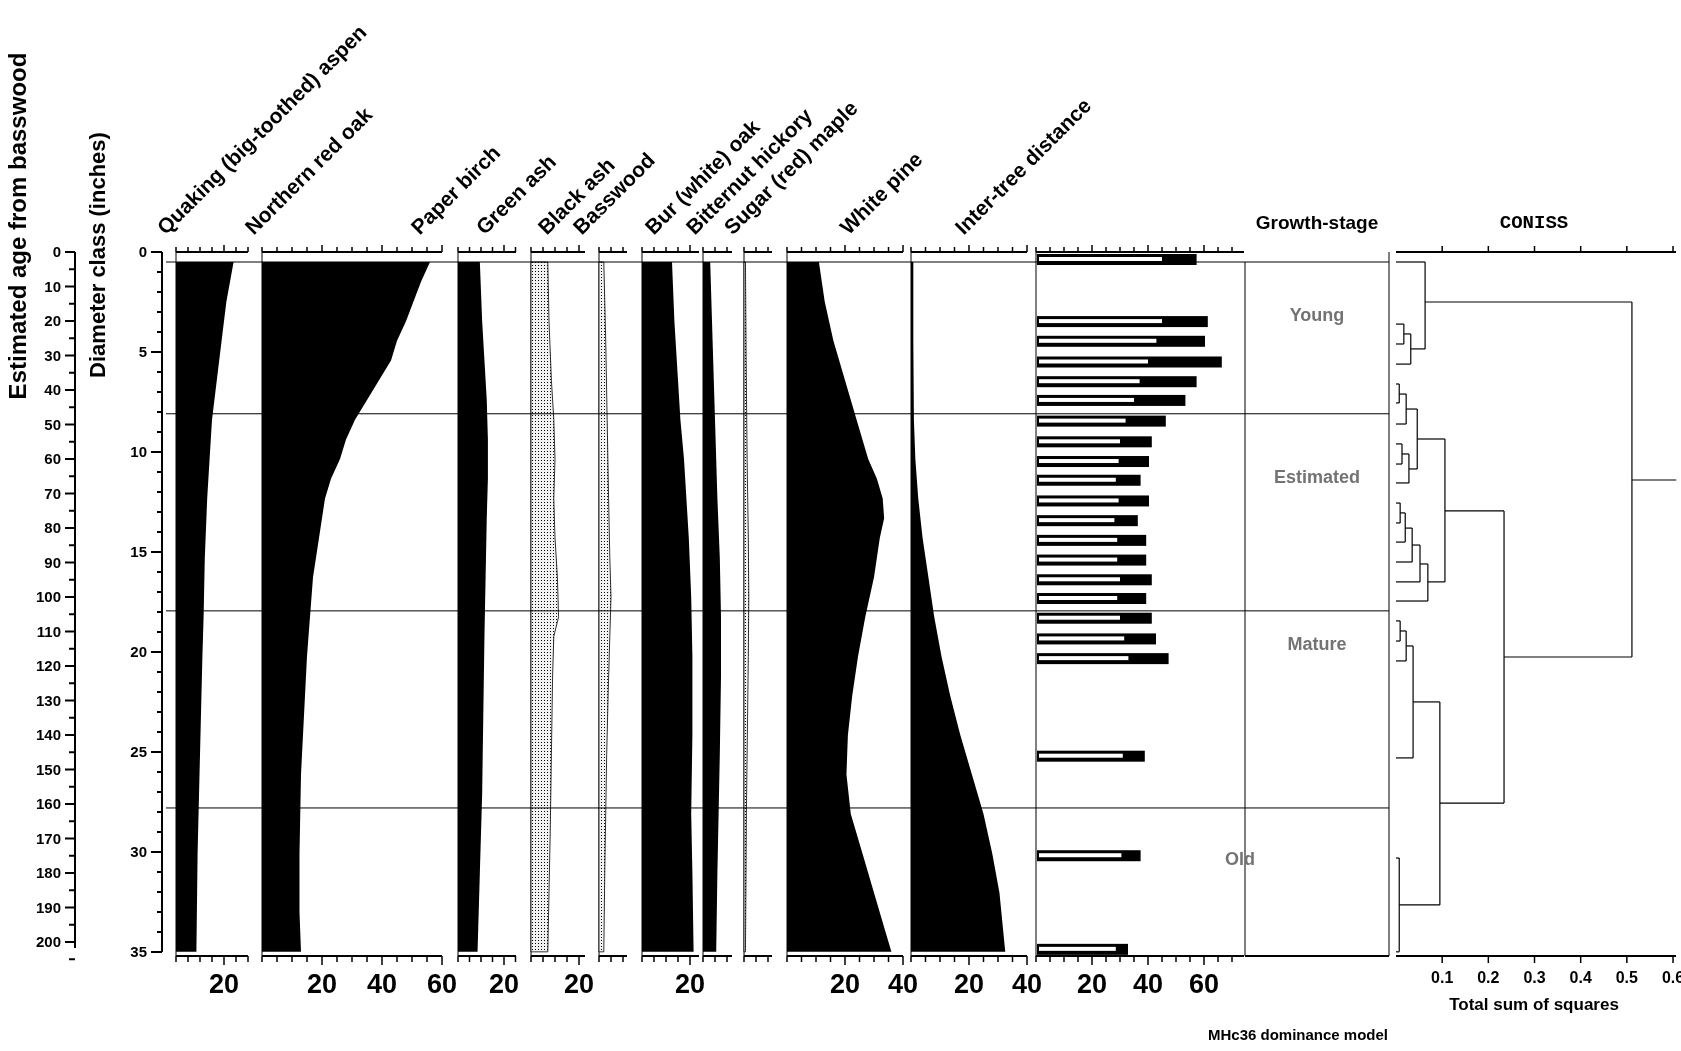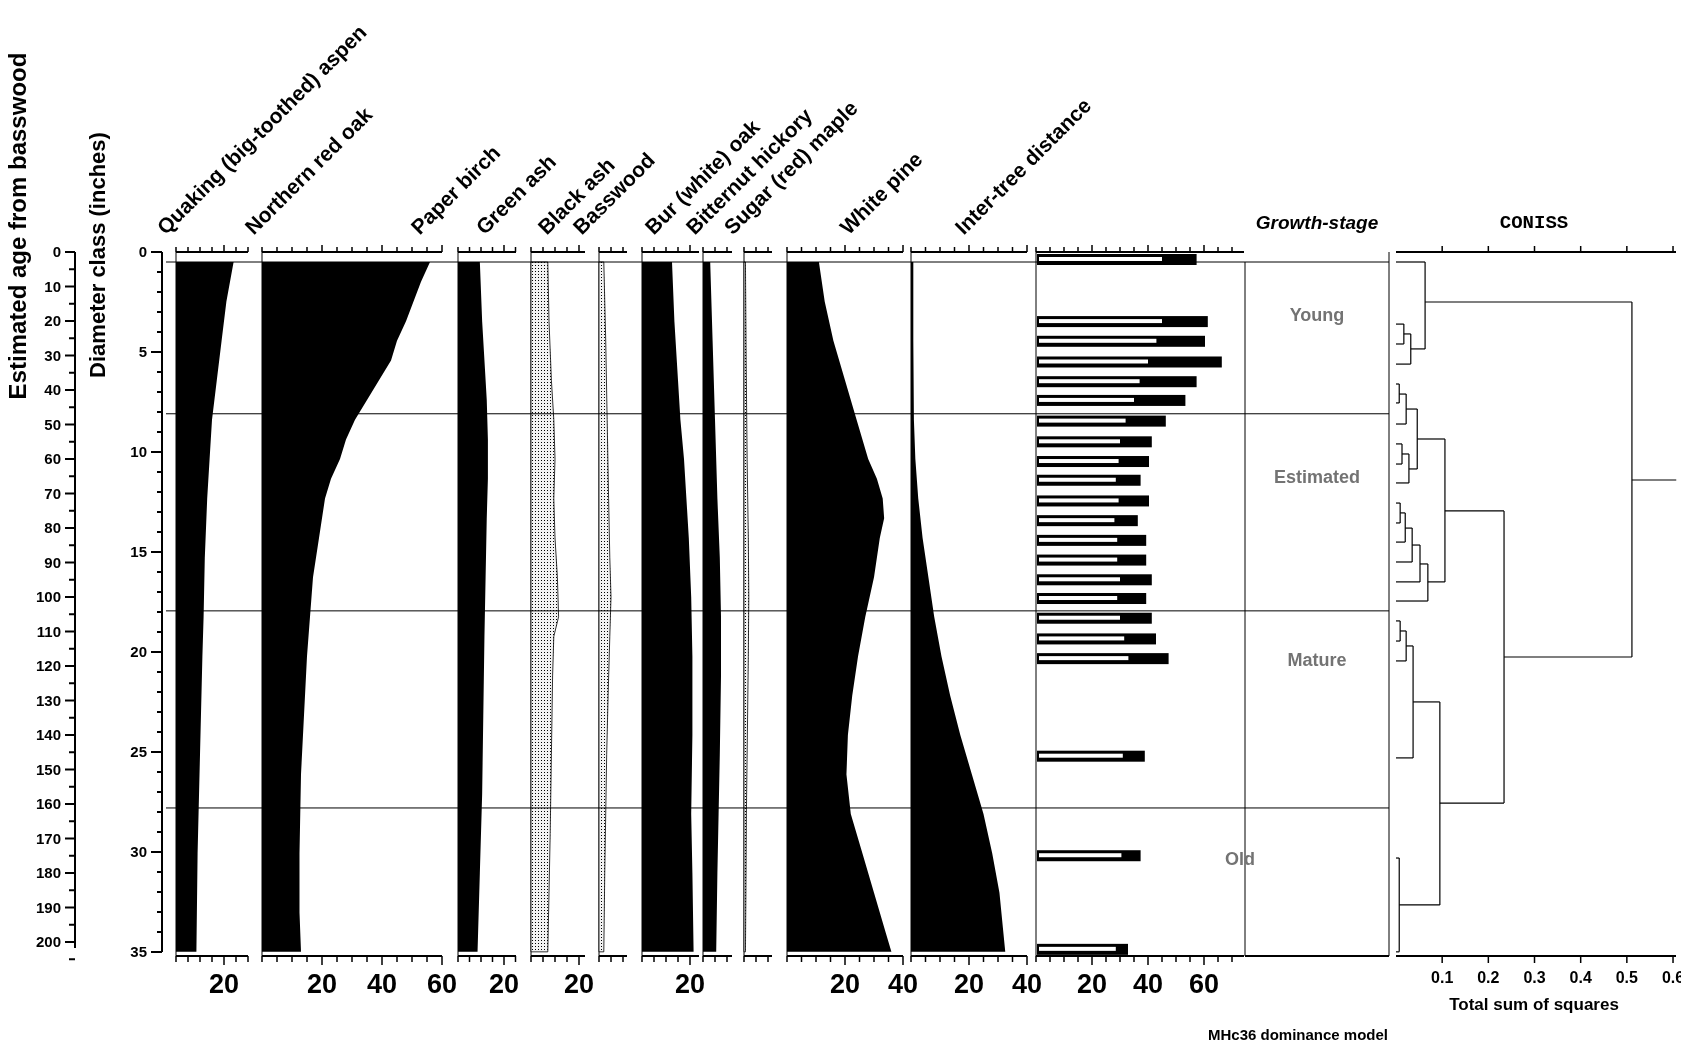--- a/index.html
+++ b/index.html
@@ -493,23 +493,23 @@
   <div class="rot-label" style="left:424px;top:214px;">Paper birch</div>
   <div class="rot-label" style="left:489px;top:214px;">Green ash</div>
   <div class="rot-label" style="left:551px;top:214px;">Black ash</div>
   <div class="rot-label" style="left:586px;top:214px;">Basswood</div>
   <div class="rot-label" style="left:658px;top:214px;">Bur (white) oak</div>
   <div class="rot-label" style="left:699px;top:214px;">Bitternut hickory</div>
   <div class="rot-label" style="left:737px;top:214px;">Sugar (red) maple</div>
   <div class="rot-label" style="left:853px;top:214px;">White pine</div>
   <div class="rot-label" style="left:968px;top:214px;">Inter-tree distance</div>
 
-  <div class="hdr" style="left:1317px;top:212px;font-style:italic;">Growth-stage</div>
+  <div class="hdr" style="left:1317px;top:212px;">Growth-stage</div>
   <div class="hdr" style="left:1534px;top:212px;font-family:Liberation Mono, monospace;">CONISS</div>
 
   <div class="zone-label" style="left:1317px;top:315px;">Young</div>
   <div class="zone-label" style="left:1317px;top:477px;">Estimated</div>
-  <div class="zone-label" style="left:1317px;top:660px;">Mature</div>
+  <div class="zone-label" style="left:1317px;top:644px;">Mature</div>
   <div class="zone-label" style="left:1240px;top:822px;margin-top:37px;">Old</div>
 
   <div class="center-label" style="left:1534px;top:995px;font-size:17px;">Total sum of squares</div>
   <div class="center-label" style="left:1298px;top:1026px;font-size:15px;">MHc36 dominance model</div>
 </div>
 
 </body></html>

